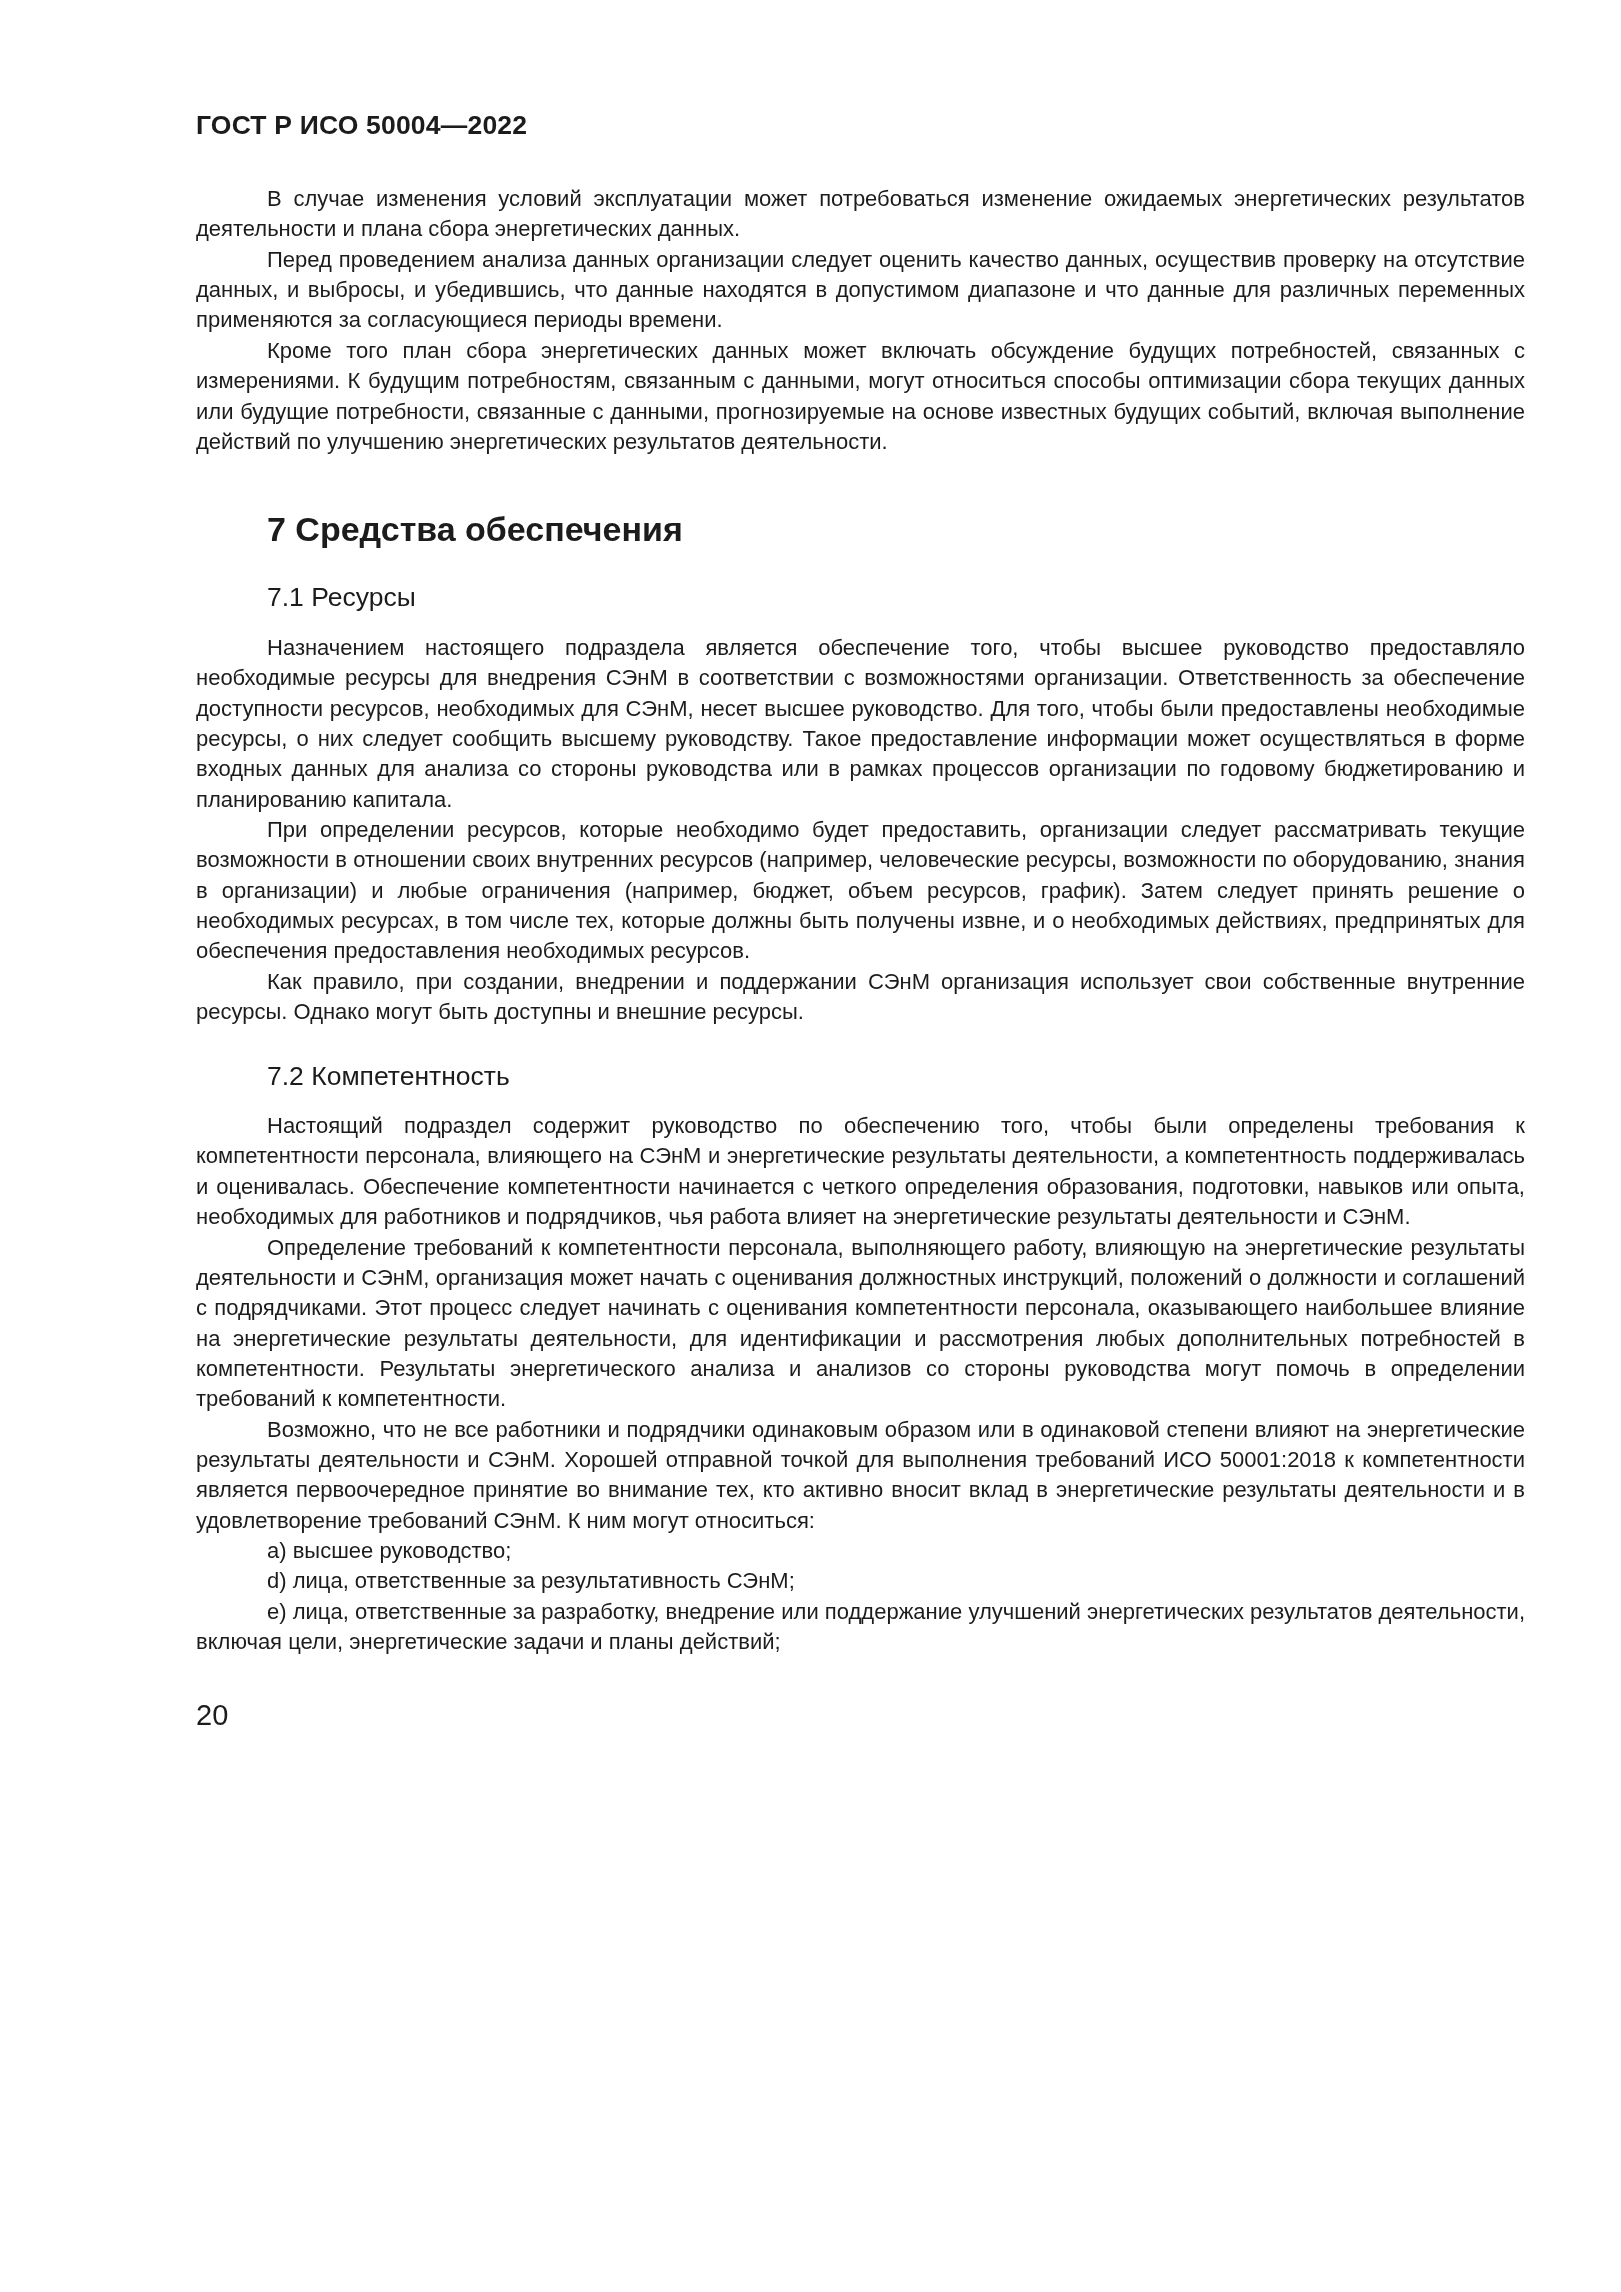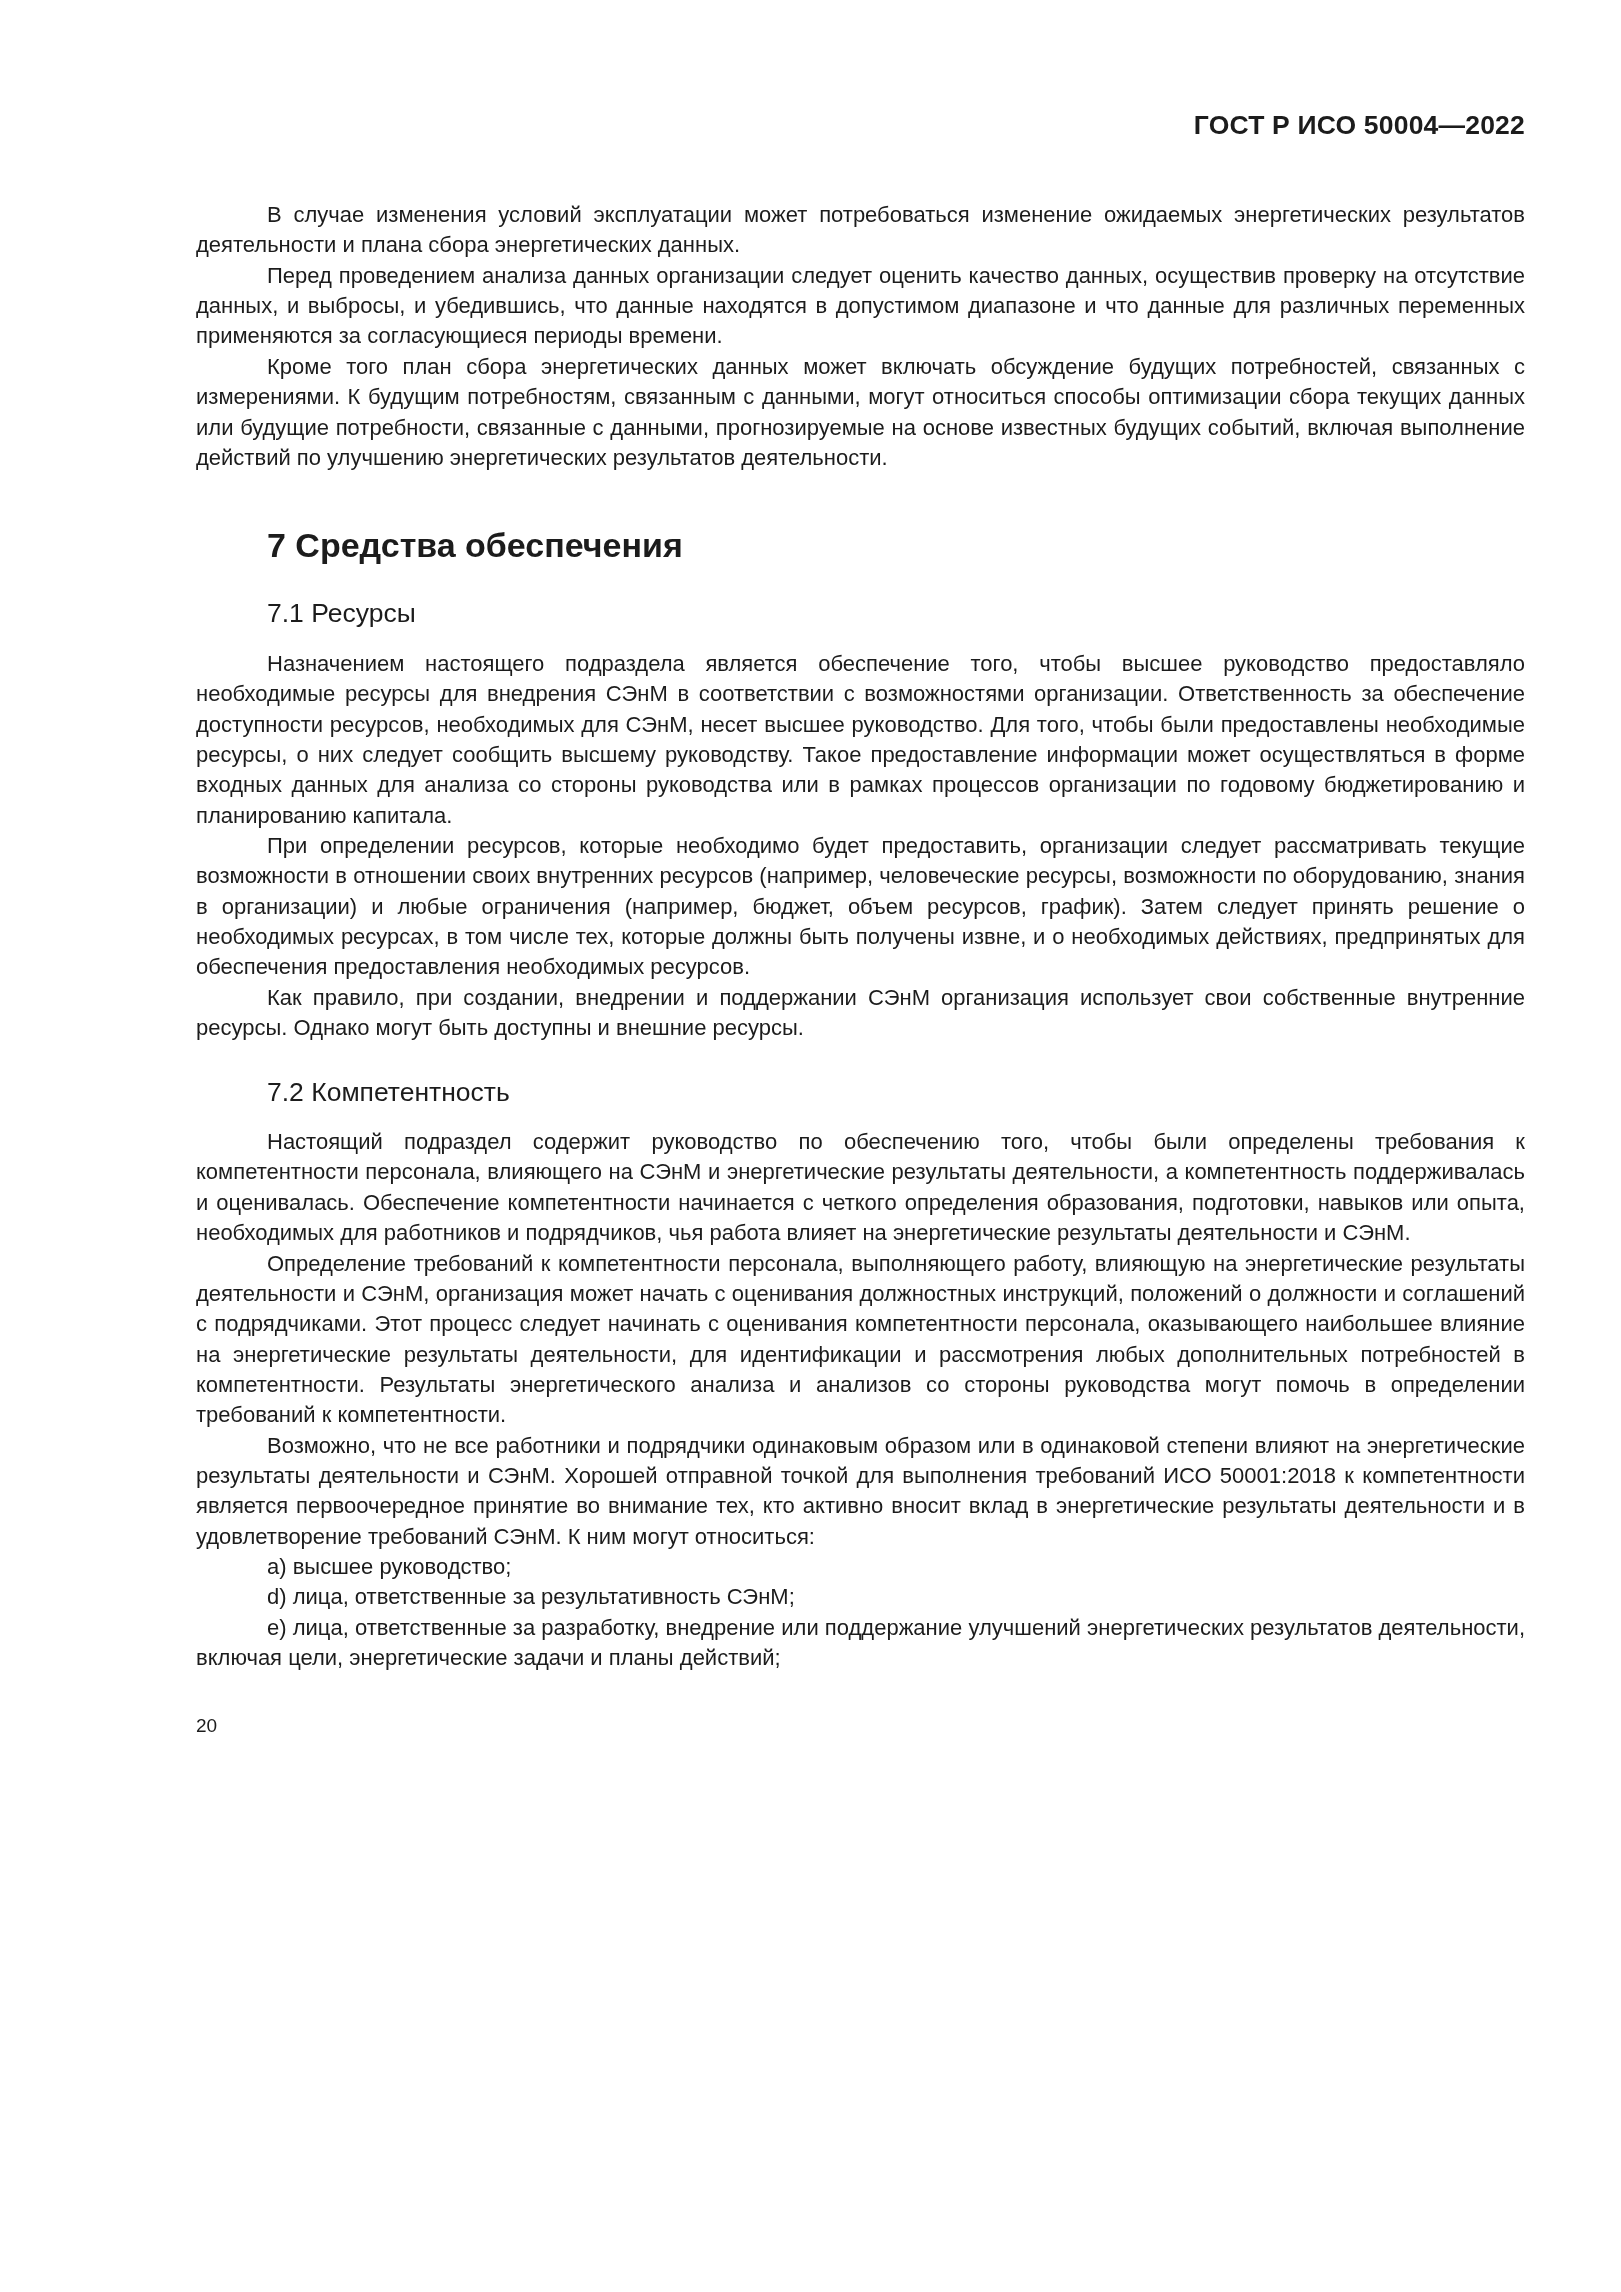--- a/index.html
+++ b/index.html
@@ -14,22 +14,21 @@
   }
   .page {
     position: absolute;
     inset: 0;
     padding: 110px 96px 0 196px;
   }
   .running-header {
     font-weight: bold;
     font-size: 26.5px;
     letter-spacing: 0.2px;
-    margin-bottom: 59px;
-    text-align: right;
+    margin-bottom: 43px;
   }
   p.par {
     font-size: 22px;
     line-height: 1.38;
     text-align: justify;
     text-indent: 71px;
     hyphens: auto;
     -webkit-hyphens: auto;
   }
   h1.sec-heading {
@@ -40,21 +39,21 @@
     margin-bottom: 29px;
   }
   h2.sub-heading {
     font-size: 26.5px;
     font-weight: normal;
     padding-left: 71px;
     margin-top: 33px;
     margin-bottom: 19.6px;
   }
   .page-number {
-    font-size: 19px;
+    font-size: 29px;
     margin-top: 41px;
   }
 </style>
 </head>
 <body>
 
 <div class="page">
 
   <div class="running-header">ГОСТ Р ИСО 50004—2022</div>
 

